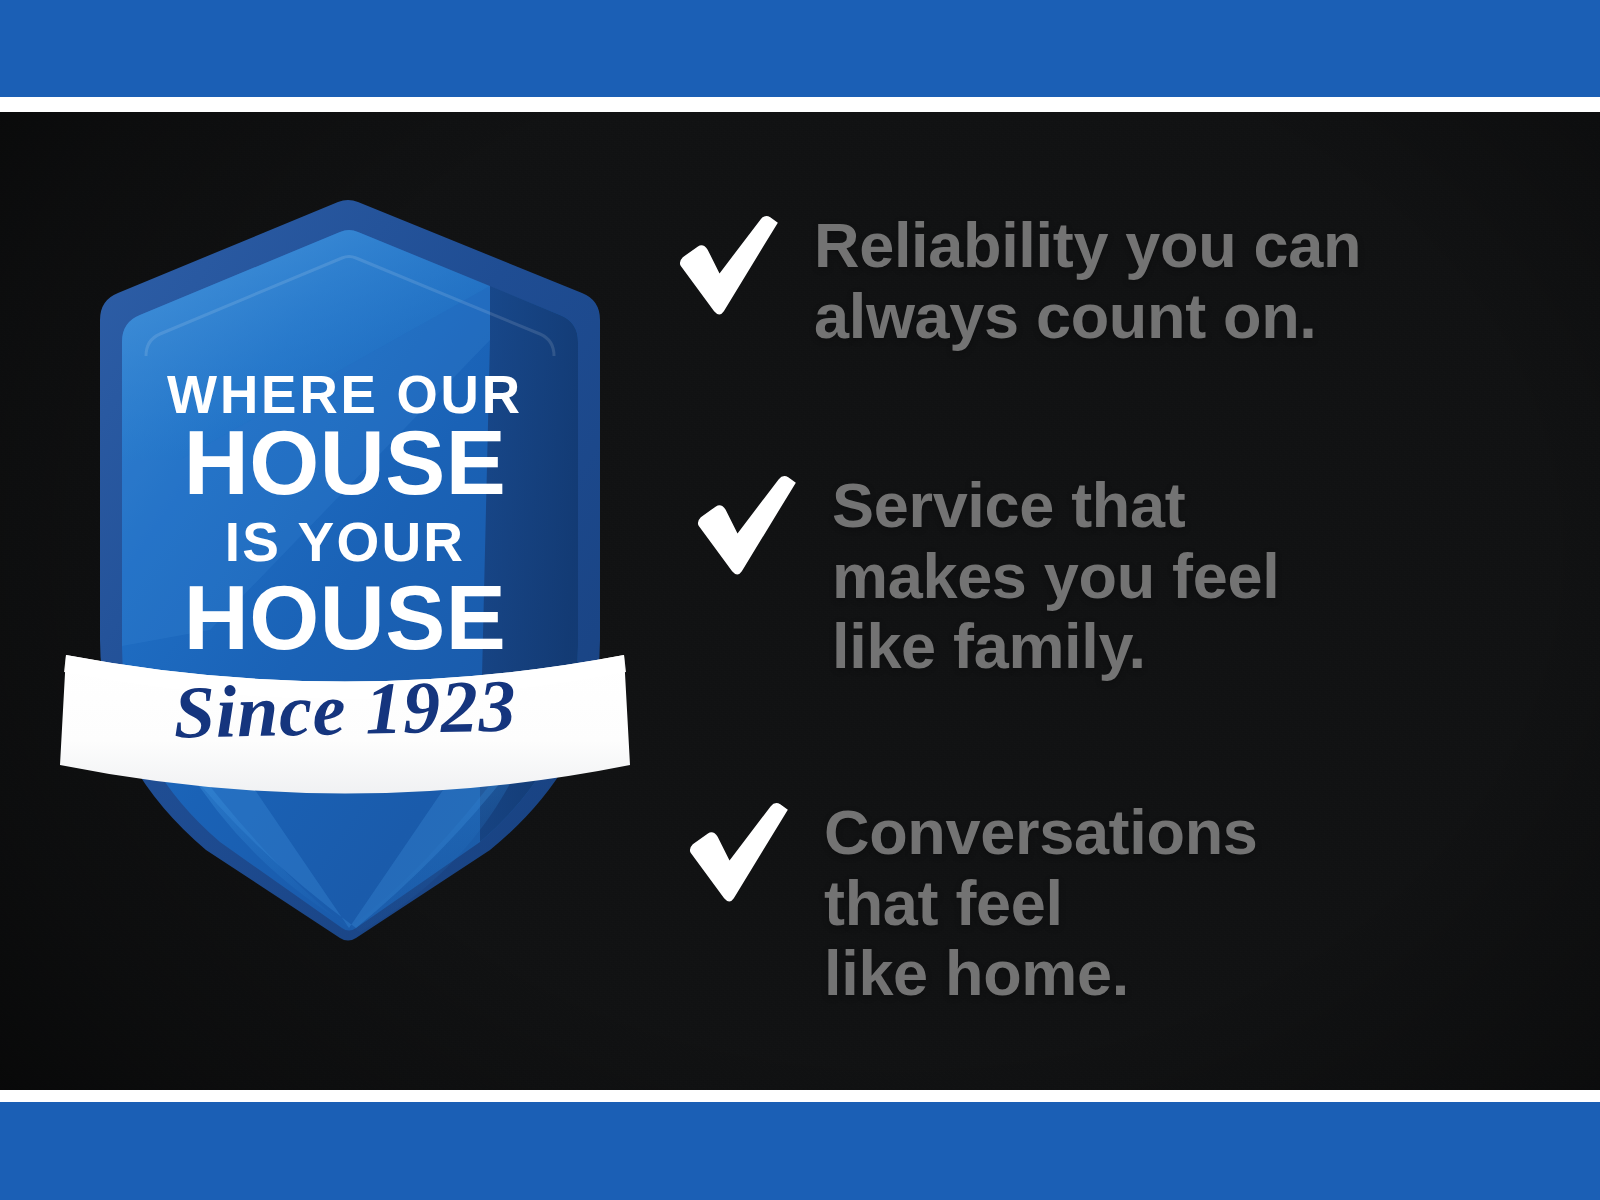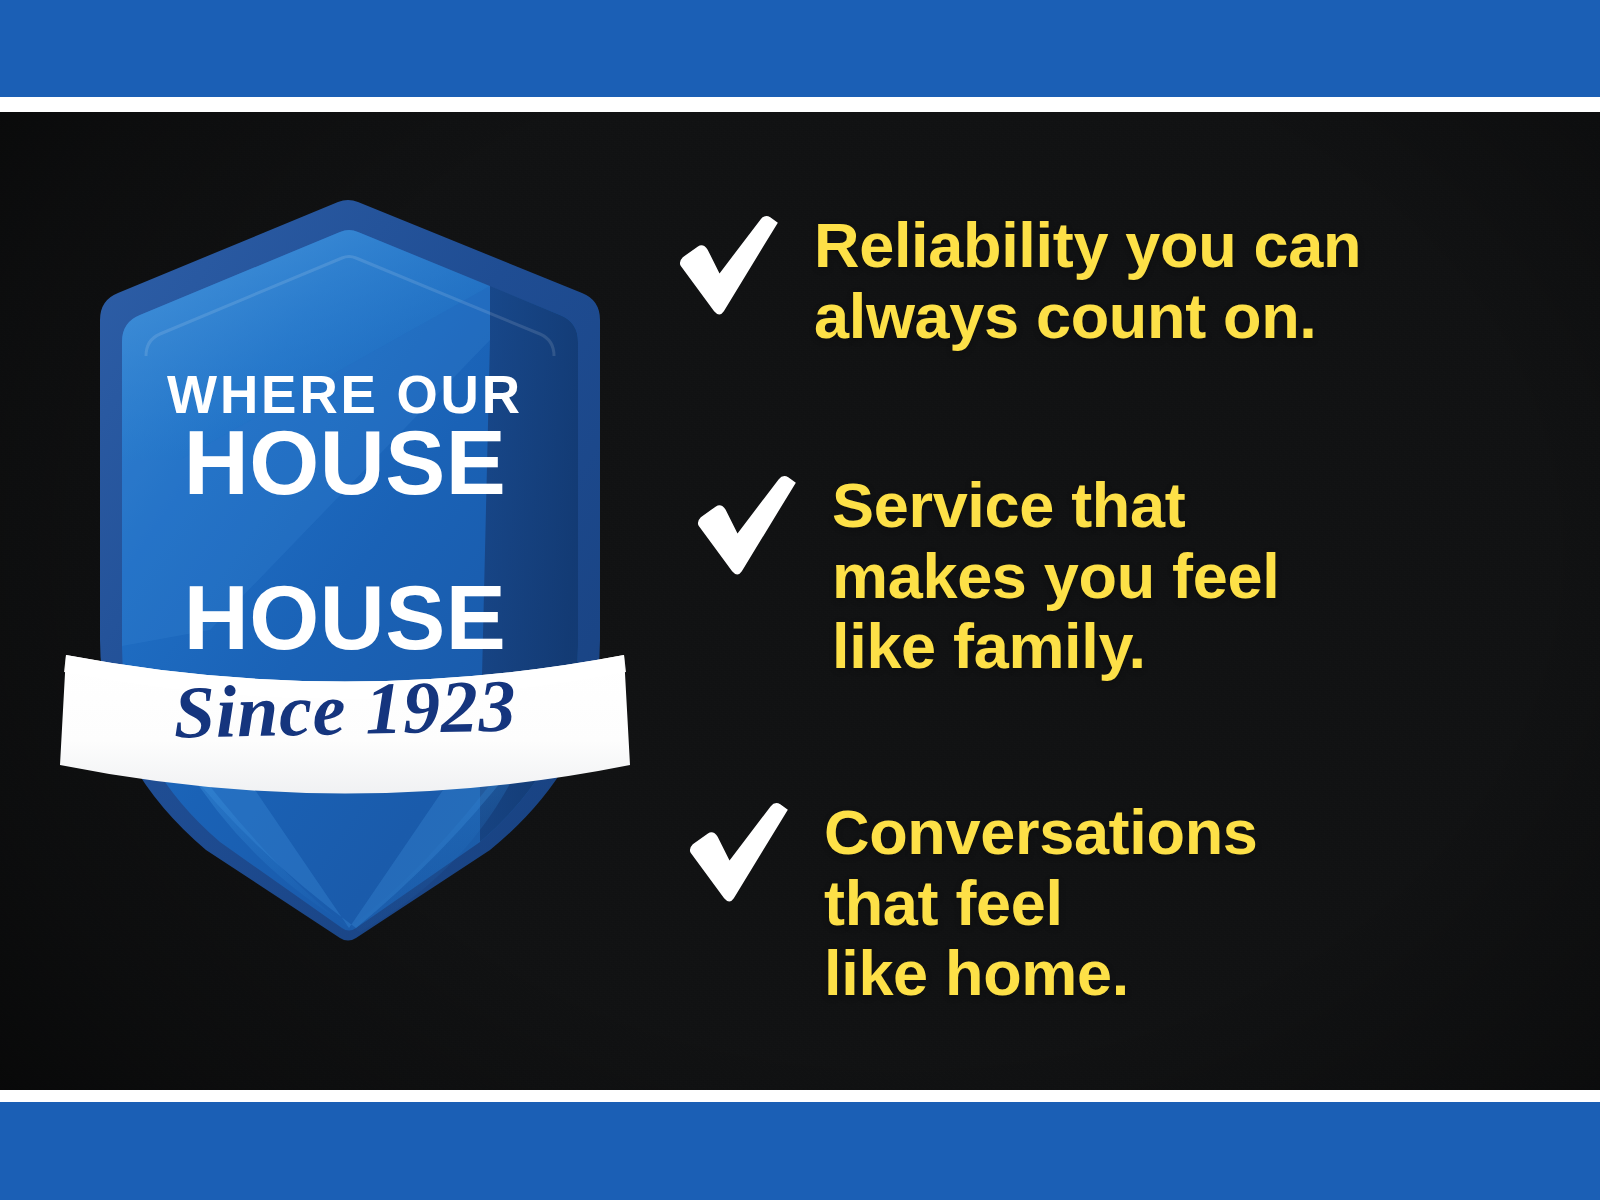--- a/index.html
+++ b/index.html
@@ -155,21 +155,21 @@
 
   .check {
     flex: 0 0 auto;
     width: 108px;
     height: 108px;
     margin-top: 4px;
   }
   .check svg { display:block; width:100%; height:100%; }
 
   .bullet-text {
-    color: #fde047;
+    color: #737373;
     font-family: "Liberation Sans", sans-serif;
     font-weight: bold;
     font-size: 63px;
     line-height: 1.12;
     letter-spacing: -0.005em;
     white-space: pre-line;
     text-shadow: 0 2px 6px rgba(0,0,0,0.25);
   }
 </style>
 </head>
@@ -280,20 +280,21 @@
                Q 285 548 564 495
                L 570 605
                Q 285 662 0 605
                Z" fill="url(#ribbonGrad)"></path>
       <path d="M 6 495 Q 285 548 564 495 L 566 512 Q 285 566 4 512 Z" fill="#ffffff" opacity="0.9"></path>
     </svg>
 
     <div class="badge-text-layer">
       <div class="bt bt-where">WHERE OUR</div>
       <div class="bt bt-house1">HOUSE</div>
+      <div class="bt bt-isyour">IS YOUR</div>
       <div class="bt bt-house2">HOUSE</div>
       <div class="ribbon-text">Since 1923</div>
     </div>
   </div>
 
   <div class="bullets">
 
     <div class="bullet bullet-1">
       <span class="check">
         <svg viewBox="0 0 100 100" xmlns="http://www.w3.org/2000/svg" aria-hidden="true">

